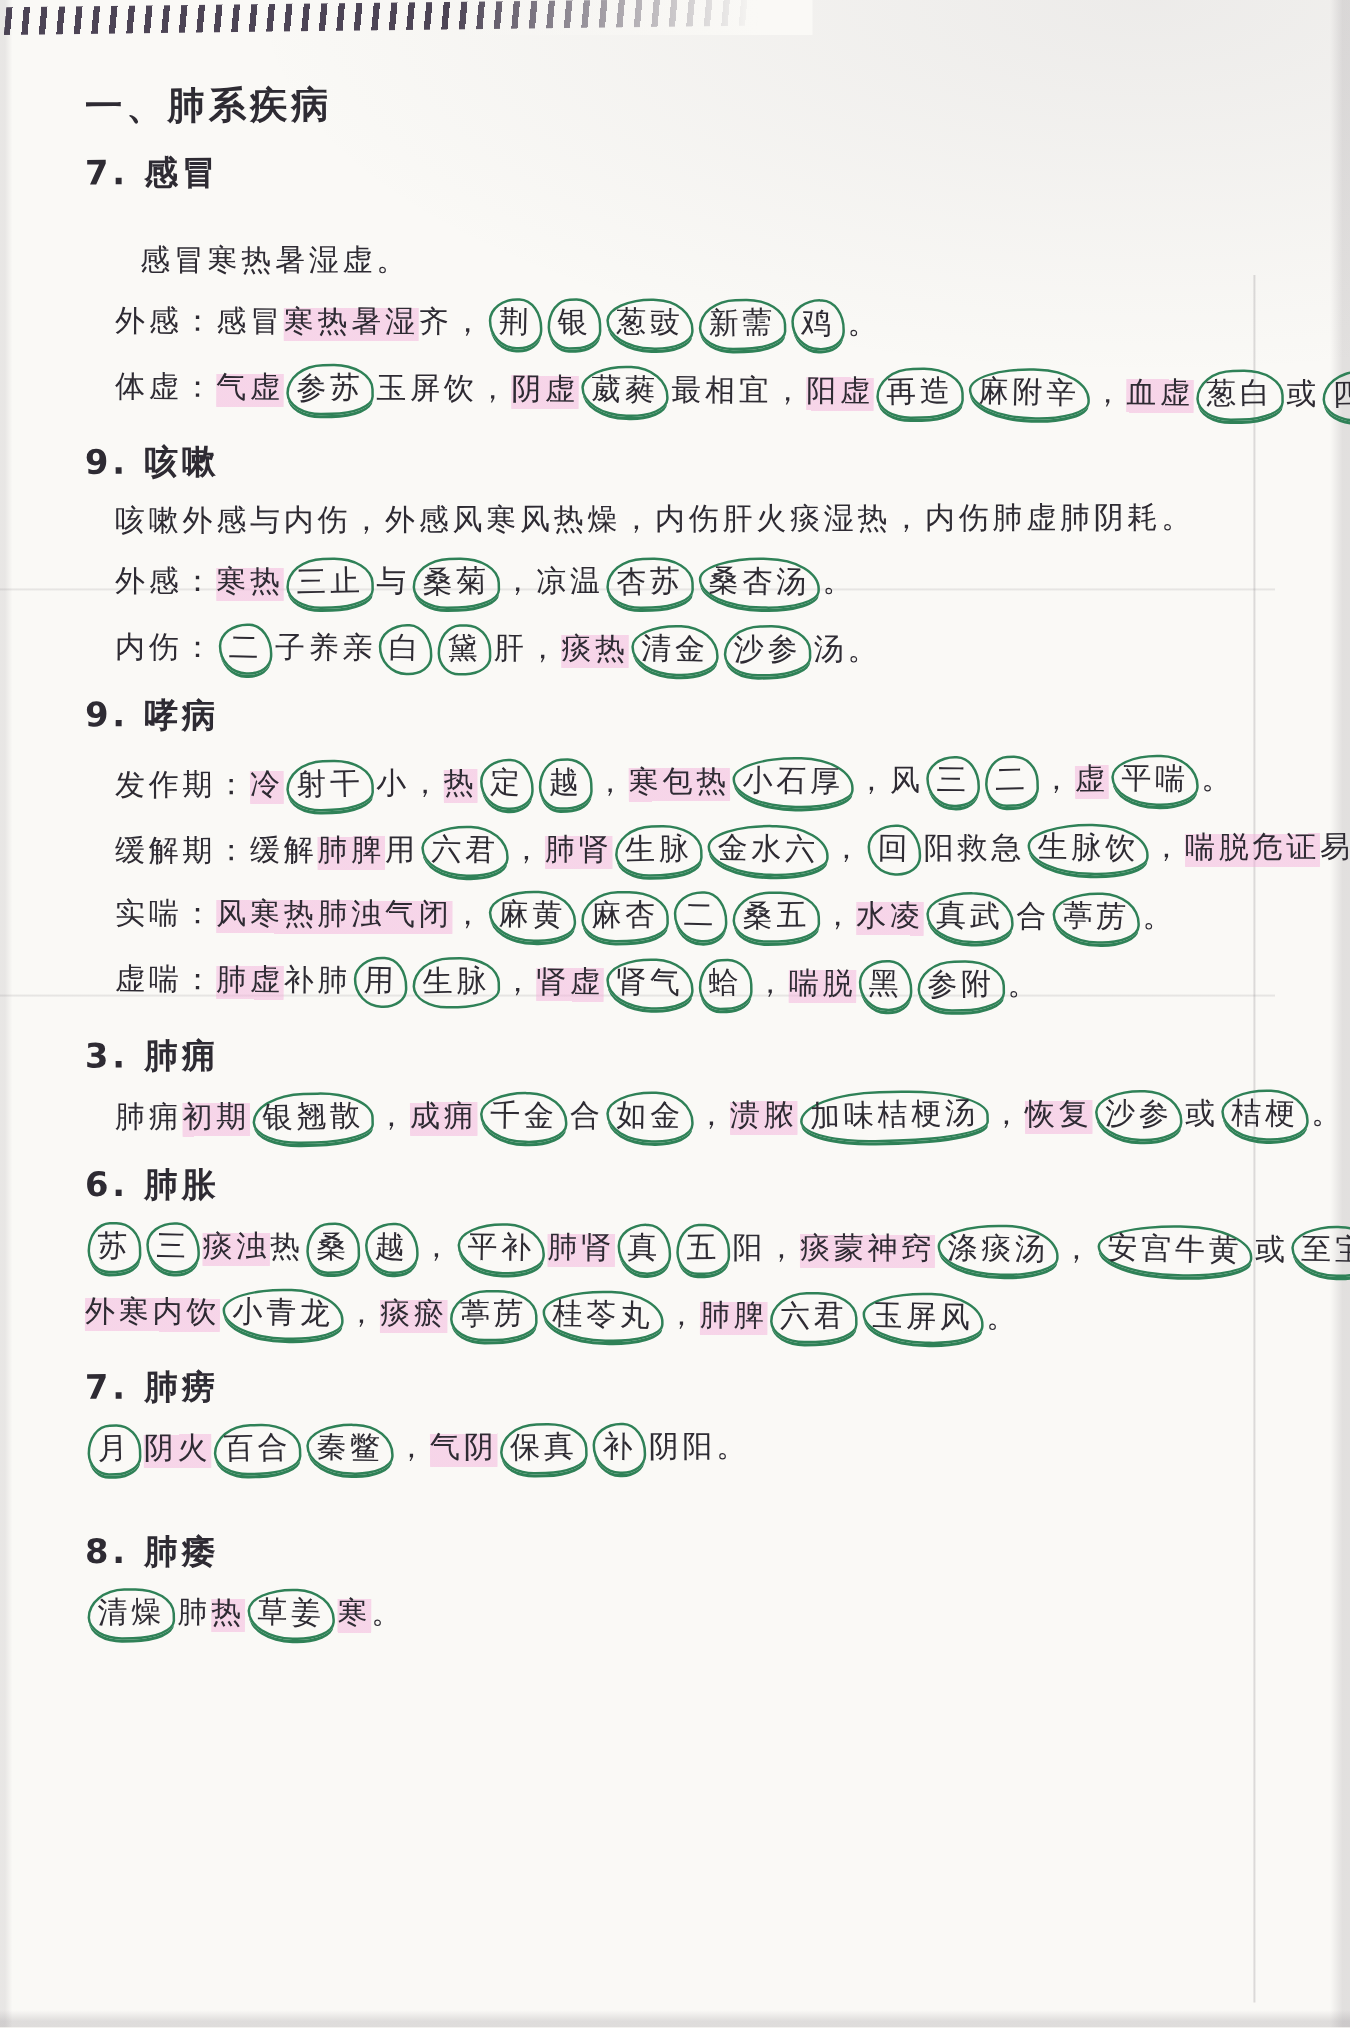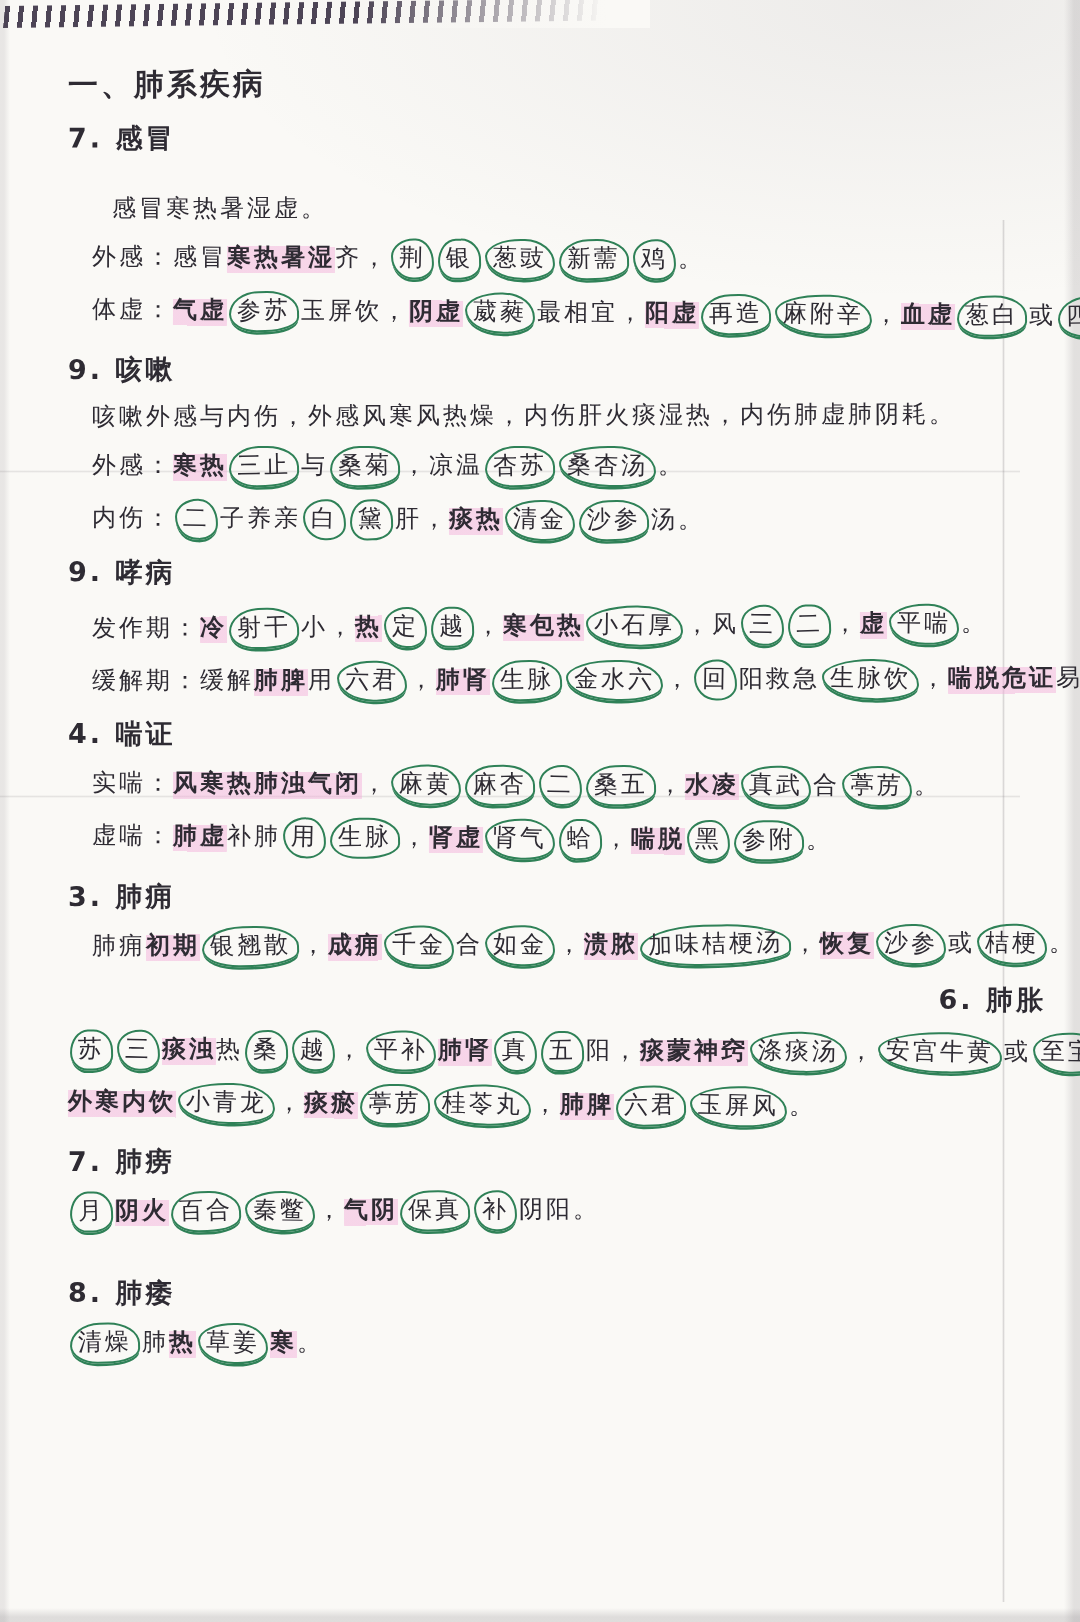--- a/index.html
+++ b/index.html
@@ -52,21 +52,20 @@
   .kind-title{font-size:30px;font-weight:bold;margin-top:4px;}
   .kind-heading{font-size:27px;font-weight:bold;margin-top:16px;}
   .kind-body{font-size:24px;margin-top:13px;line-height:1.45;}
   .ind-0{margin-left:0;}
   .ind-1{margin-left:24px;}
   .ind-2{margin-left:44px;margin-top:36px;}
   .seg{display:inline-block;}
   .seg.h{
     background:linear-gradient(0deg, rgba(243,174,218,0) 6%, var(--hl) 6% 82%, rgba(243,174,218,0) 82%);
     border-radius:3px;
-    font-weight:bold;
   }
   .seg.c{
     border:2.4px solid var(--pen);
     border-radius:48% 52% 55% 45% / 64% 58% 40% 50%;
     padding:0 6px 2px;
     margin:0 2px;
     transform:rotate(-1.2deg);
   }
   .line .seg.c:nth-child(even){
     border-radius:55% 45% 46% 54% / 46% 62% 38% 58%;
@@ -92,26 +91,25 @@
       <div class="line kind-body ind-2" style="transform: rotate(0deg);"><span class="seg">感冒寒热暑湿虚。</span></div>
       <div class="line kind-body ind-1" style="transform: rotate(0.18deg);"><span class="seg">外感：感冒</span><span class="seg h">寒热暑湿</span><span class="seg">齐，</span><span class="seg c u">荆</span><span class="seg c u">银</span><span class="seg c u">葱豉</span><span class="seg c u">新薷</span><span class="seg c u">鸡</span><span class="seg">。</span></div>
       <div class="line kind-body ind-1" style="transform: rotate(0.36deg);"><span class="seg">体虚：</span><span class="seg h">气虚</span><span class="seg c u">参苏</span><span class="seg">玉屏饮，</span><span class="seg h">阴虚</span><span class="seg c u">葳蕤</span><span class="seg">最相宜，</span><span class="seg h">阳虚</span><span class="seg c u">再造</span><span class="seg c u">麻附辛</span><span class="seg">，</span><span class="seg h">血虚</span><span class="seg c u">葱白</span><span class="seg">或</span><span class="seg c u">四物</span></div>
       <div class="line kind-heading ind-0" style="transform: rotate(-0.36deg);"><span class="seg">9. 咳嗽</span></div>
       <div class="line kind-body ind-1" style="transform: rotate(-0.18deg);"><span class="seg">咳嗽外感与内伤，外感风寒风热燥，内伤肝火痰湿热，内伤肺虚肺阴耗。</span></div>
       <div class="line kind-body ind-1" style="transform: rotate(0deg);"><span class="seg">外感：</span><span class="seg h">寒热</span><span class="seg c u">三止</span><span class="seg">与</span><span class="seg c u">桑菊</span><span class="seg">，凉温</span><span class="seg c u">杏苏</span><span class="seg c u">桑杏汤</span><span class="seg">。</span></div>
       <div class="line kind-body ind-1" style="transform: rotate(0.18deg);"><span class="seg">内伤：</span><span class="seg c u">二</span><span class="seg">子养亲</span><span class="seg c">白</span><span class="seg c">黛</span><span class="seg">肝，</span><span class="seg h">痰热</span><span class="seg c u">清金</span><span class="seg c u">沙参</span><span class="seg">汤。</span></div>
       <div class="line kind-heading ind-0" style="transform: rotate(0.36deg);"><span class="seg">9. 哮病</span></div>
       <div class="line kind-body ind-1" style="transform: rotate(-0.36deg);"><span class="seg">发作期：</span><span class="seg h">冷</span><span class="seg c u">射干</span><span class="seg">小，</span><span class="seg h">热</span><span class="seg c u">定</span><span class="seg c u">越</span><span class="seg">，</span><span class="seg h">寒包热</span><span class="seg c u">小石厚</span><span class="seg">，风</span><span class="seg c u">三</span><span class="seg c u">二</span><span class="seg">，</span><span class="seg h">虚</span><span class="seg c u">平喘</span><span class="seg">。</span></div>
       <div class="line kind-body ind-1" style="transform: rotate(-0.18deg);"><span class="seg">缓解期：缓解</span><span class="seg h">肺脾</span><span class="seg">用</span><span class="seg c u">六君</span><span class="seg">，</span><span class="seg h">肺肾</span><span class="seg c u">生脉</span><span class="seg c u">金水六</span><span class="seg">，</span><span class="seg c">回</span><span class="seg">阳救急</span><span class="seg c u">生脉饮</span><span class="seg">，</span><span class="seg h">喘脱危证</span><span class="seg">易反复。</span></div>
-      <div class="line kind-heading ind-0" style="transform: rotate(0deg);"><span class="seg">4. 喘证</span></div>
       <div class="line kind-body ind-1" style="transform: rotate(0.18deg);"><span class="seg">实喘：</span><span class="seg h">风寒热肺浊气闭</span><span class="seg">，</span><span class="seg c u">麻黄</span><span class="seg c u">麻杏</span><span class="seg c u">二</span><span class="seg c u">桑五</span><span class="seg">，</span><span class="seg h">水凌</span><span class="seg c u">真武</span><span class="seg">合</span><span class="seg c u">葶苈</span><span class="seg">。</span></div>
       <div class="line kind-body ind-1" style="transform: rotate(0.36deg);"><span class="seg">虚喘：</span><span class="seg h">肺虚</span><span class="seg">补肺</span><span class="seg c">用</span><span class="seg c">生脉</span><span class="seg">，</span><span class="seg h">肾虚</span><span class="seg c u">肾气</span><span class="seg c u">蛤</span><span class="seg">，</span><span class="seg h">喘脱</span><span class="seg c u">黑</span><span class="seg c u">参附</span><span class="seg">。</span></div>
       <div class="line kind-heading ind-0" style="transform: rotate(-0.36deg);"><span class="seg">3. 肺痈</span></div>
       <div class="line kind-body ind-1" style="transform: rotate(-0.18deg);"><span class="seg">肺痈</span><span class="seg h">初期</span><span class="seg c u">银翘散</span><span class="seg">，</span><span class="seg h">成痈</span><span class="seg c u">千金</span><span class="seg">合</span><span class="seg c u">如金</span><span class="seg">，</span><span class="seg h">溃脓</span><span class="seg c u">加味桔梗汤</span><span class="seg">，</span><span class="seg h">恢复</span><span class="seg c u">沙参</span><span class="seg">或</span><span class="seg c u">桔梗</span><span class="seg">。</span></div>
-      <div class="line kind-heading ind-0" style="transform: rotate(0deg); text-align: right;"><span class="seg">6. 肺胀</span></div>
+      <div class="line kind-heading ind-0" style="transform: rotate(0deg);"><span class="seg">6. 肺胀</span></div>
       <div class="line kind-body ind-0" style="transform: rotate(0.18deg);"><span class="seg c u">苏</span><span class="seg c u">三</span><span class="seg h">痰浊</span><span class="seg">热</span><span class="seg c u">桑</span><span class="seg c u">越</span><span class="seg">，</span><span class="seg c u">平补</span><span class="seg h">肺肾</span><span class="seg c u">真</span><span class="seg c u">五</span><span class="seg">阳，</span><span class="seg h">痰蒙神窍</span><span class="seg c u">涤痰汤</span><span class="seg">，</span><span class="seg c u">安宫牛黄</span><span class="seg">或</span><span class="seg c u">至宝</span></div>
       <div class="line kind-body ind-0" style="transform: rotate(0.36deg);"><span class="seg h">外寒内饮</span><span class="seg c u">小青龙</span><span class="seg">，</span><span class="seg h">痰瘀</span><span class="seg c u">葶苈</span><span class="seg c u">桂苓丸</span><span class="seg">，</span><span class="seg h">肺脾</span><span class="seg c u">六君</span><span class="seg c u">玉屏风</span><span class="seg">。</span></div>
       <div class="line kind-heading ind-0" style="transform: rotate(-0.36deg);"><span class="seg">7. 肺痨</span></div>
       <div class="line kind-body ind-0" style="transform: rotate(-0.18deg);"><span class="seg c u">月</span><span class="seg h">阴火</span><span class="seg c u">百合</span><span class="seg c u">秦鳖</span><span class="seg">，</span><span class="seg h">气阴</span><span class="seg c u">保真</span><span class="seg c u">补</span><span class="seg">阴阳。</span></div>
       <div class="line kind-heading ind-0" style="transform: rotate(0deg); margin-top: 44px;"><span class="seg">8. 肺痿</span></div>
       <div class="line kind-body ind-0" style="transform: rotate(0.18deg);"><span class="seg c u">清燥</span><span class="seg">肺</span><span class="seg h">热</span><span class="seg c u">草姜</span><span class="seg h">寒</span><span class="seg">。</span></div>
     </div>
 </div>
 
 </body></html>

